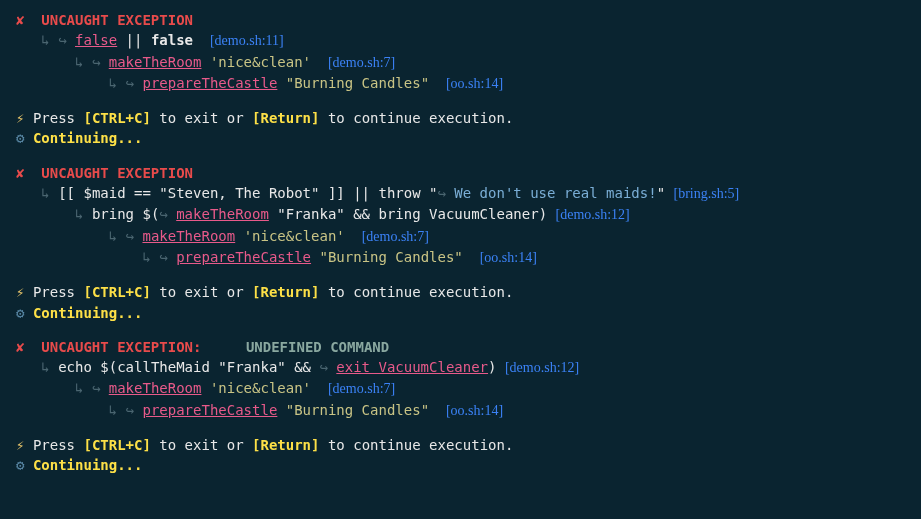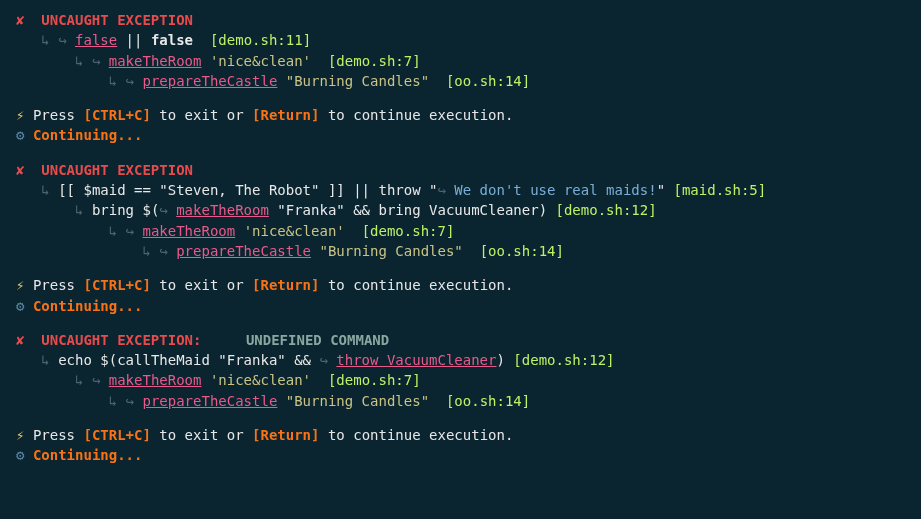--- a/index.html
+++ b/index.html
@@ -18,47 +18,47 @@
   .cross { color: #e84b4b; font-weight: bold; }
   .branch { color: #4a6570; }
   .arrow { color: #4a6570; }
   .header { color: #e84b4b; font-weight: bold; margin-top: 48px; }
   .header-sub { color: #8aa8a0; font-weight: bold; padding-left: 36px; }
   .plain { color: #e8e8e8; }
   .cmd { color: #e8e8e8; font-weight: bold; }
   .link { color: #e85a8a; text-decoration: underline; }
   .link-blue { color: #7aaed6; }
   .str { color: #c9c485; }
-  .loc { color: #bef264; }
+  .loc { color: #3b82f6; font-family: Liberation Serif, serif; }
   .bolt { color: #e8c56a; }
   .gear { color: #5b8aa8; }
-  .white-bold { color: #f97316; font-weight: bold; }
+  .white-bold { color: #fde047; font-weight: bold; }
   .spacer { height: 14px; }
 </style>
 </head>
 <body>
 
 <div id="root">
     <div class="line"><span class="cross">✘</span><span class="plain">  </span><span class="header">UNCAUGHT EXCEPTION</span></div>
     <div class="line"><span class="branch">   </span><span class="branch"></span><span class="branch">↳</span><span class="plain"> </span><span class="arrow">↪ </span><span class="link">false</span><span class="plain"> || </span><span class="cmd">false</span><span class="plain"> </span><span class="plain"> </span><span class="loc">[demo.sh:11]</span></div>
     <div class="line"><span class="branch">   </span><span class="branch">    </span><span class="branch">↳</span><span class="plain"> </span><span class="arrow">↪ </span><span class="link">makeTheRoom</span><span class="plain"> </span><span class="str">'nice&amp;clean'</span><span class="plain"> </span><span class="plain"> </span><span class="loc">[demo.sh:7]</span></div>
     <div class="line"><span class="branch">   </span><span class="branch">        </span><span class="branch">↳</span><span class="plain"> </span><span class="arrow">↪ </span><span class="link">prepareTheCastle</span><span class="plain"> </span><span class="str">"Burning Candles"</span><span class="plain"> </span><span class="plain"> </span><span class="loc">[oo.sh:14]</span></div>
     <div class="spacer"></div>
     <div class="line"><span class="bolt">⚡</span><span class="plain"> </span><span class="plain">Press </span><span class="white-bold">[CTRL+C]</span><span class="plain"> to exit or </span><span class="white-bold">[Return]</span><span class="plain"> to continue execution.</span></div>
     <div class="line"><span class="gear">⚙</span><span class="plain"> </span><span class="white-bold">Continuing...</span></div>
     <div class="spacer"></div>
     <div class="line"><span class="cross">✘</span><span class="plain">  </span><span class="header">UNCAUGHT EXCEPTION</span></div>
-    <div class="line"><span class="branch">   </span><span class="branch"></span><span class="branch">↳</span><span class="plain"> </span><span class="plain">[[ $maid == "Steven, The Robot" ]] || throw "</span><span class="arrow">↪ </span><span class="link-blue">We don't use real maids!</span><span class="plain">"</span><span class="plain"> </span><span class="loc">[maid.sh:5]</span></div>
+    <div class="line"><span class="branch">   </span><span class="branch"></span><span class="branch">↳</span><span class="plain"> </span><span class="plain">[[ $maid == "Steven, The Robot" ]] || throw "</span><span class="arrow">↪ </span><span class="link-blue">We don't use real maids!</span><span class="plain">"</span><span class="plain"> </span><span class="loc">[bring.sh:5]</span></div>
     <div class="line"><span class="branch">   </span><span class="branch">    </span><span class="branch">↳</span><span class="plain"> </span><span class="plain">bring $(</span><span class="arrow">↪ </span><span class="link">makeTheRoom</span><span class="plain"> "Franka" &amp;&amp; bring VacuumCleaner)</span><span class="plain"> </span><span class="loc">[demo.sh:12]</span></div>
     <div class="line"><span class="branch">   </span><span class="branch">        </span><span class="branch">↳</span><span class="plain"> </span><span class="arrow">↪ </span><span class="link">makeTheRoom</span><span class="plain"> </span><span class="str">'nice&amp;clean'</span><span class="plain"> </span><span class="plain"> </span><span class="loc">[demo.sh:7]</span></div>
     <div class="line"><span class="branch">   </span><span class="branch">            </span><span class="branch">↳</span><span class="plain"> </span><span class="arrow">↪ </span><span class="link">prepareTheCastle</span><span class="plain"> </span><span class="str">"Burning Candles"</span><span class="plain"> </span><span class="plain"> </span><span class="loc">[oo.sh:14]</span></div>
     <div class="spacer"></div>
     <div class="line"><span class="bolt">⚡</span><span class="plain"> </span><span class="plain">Press </span><span class="white-bold">[CTRL+C]</span><span class="plain"> to exit or </span><span class="white-bold">[Return]</span><span class="plain"> to continue execution.</span></div>
     <div class="line"><span class="gear">⚙</span><span class="plain"> </span><span class="white-bold">Continuing...</span></div>
     <div class="spacer"></div>
     <div class="line"><span class="cross">✘</span><span class="plain">  </span><span class="header">UNCAUGHT EXCEPTION: </span><span class="header-sub">UNDEFINED COMMAND</span></div>
-    <div class="line"><span class="branch">   </span><span class="branch"></span><span class="branch">↳</span><span class="plain"> </span><span class="plain">echo $(callTheMaid "Franka" &amp;&amp; </span><span class="arrow">↪ </span><span class="link">throw VacuumCleaner</span><span class="plain">)</span><span class="plain"> </span><span class="loc">[demo.sh:12]</span></div>
+    <div class="line"><span class="branch">   </span><span class="branch"></span><span class="branch">↳</span><span class="plain"> </span><span class="plain">echo $(callTheMaid "Franka" &amp;&amp; </span><span class="arrow">↪ </span><span class="link">exit VacuumCleaner</span><span class="plain">)</span><span class="plain"> </span><span class="loc">[demo.sh:12]</span></div>
     <div class="line"><span class="branch">   </span><span class="branch">    </span><span class="branch">↳</span><span class="plain"> </span><span class="arrow">↪ </span><span class="link">makeTheRoom</span><span class="plain"> </span><span class="str">'nice&amp;clean'</span><span class="plain"> </span><span class="plain"> </span><span class="loc">[demo.sh:7]</span></div>
     <div class="line"><span class="branch">   </span><span class="branch">        </span><span class="branch">↳</span><span class="plain"> </span><span class="arrow">↪ </span><span class="link">prepareTheCastle</span><span class="plain"> </span><span class="str">"Burning Candles"</span><span class="plain"> </span><span class="plain"> </span><span class="loc">[oo.sh:14]</span></div>
     <div class="spacer"></div>
     <div class="line"><span class="bolt">⚡</span><span class="plain"> </span><span class="plain">Press </span><span class="white-bold">[CTRL+C]</span><span class="plain"> to exit or </span><span class="white-bold">[Return]</span><span class="plain"> to continue execution.</span></div>
     <div class="line"><span class="gear">⚙</span><span class="plain"> </span><span class="white-bold">Continuing...</span></div>
   </div>
 
 </body></html>

